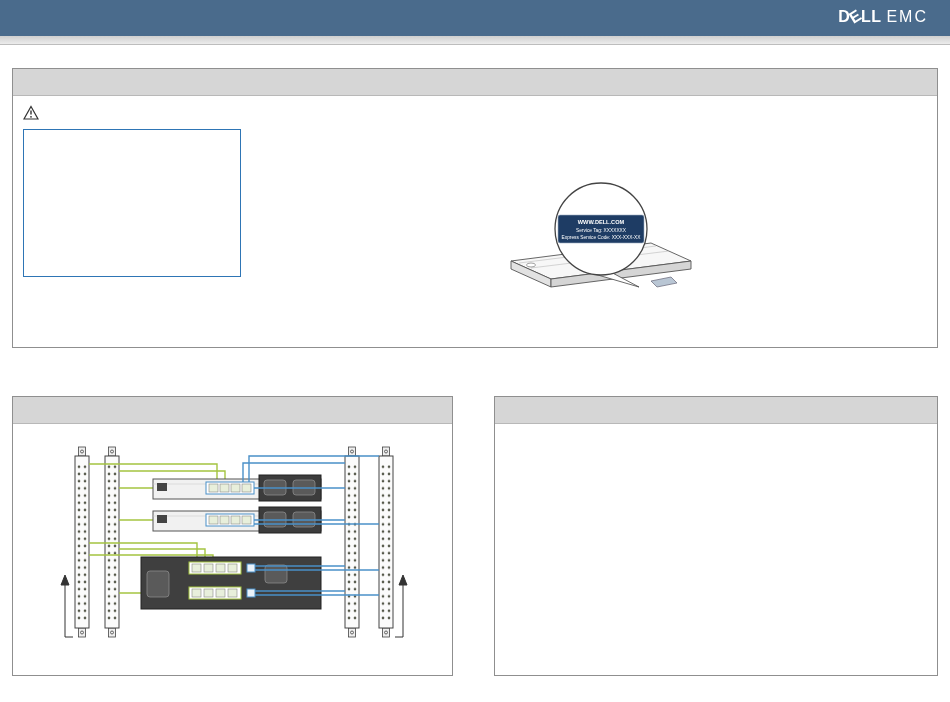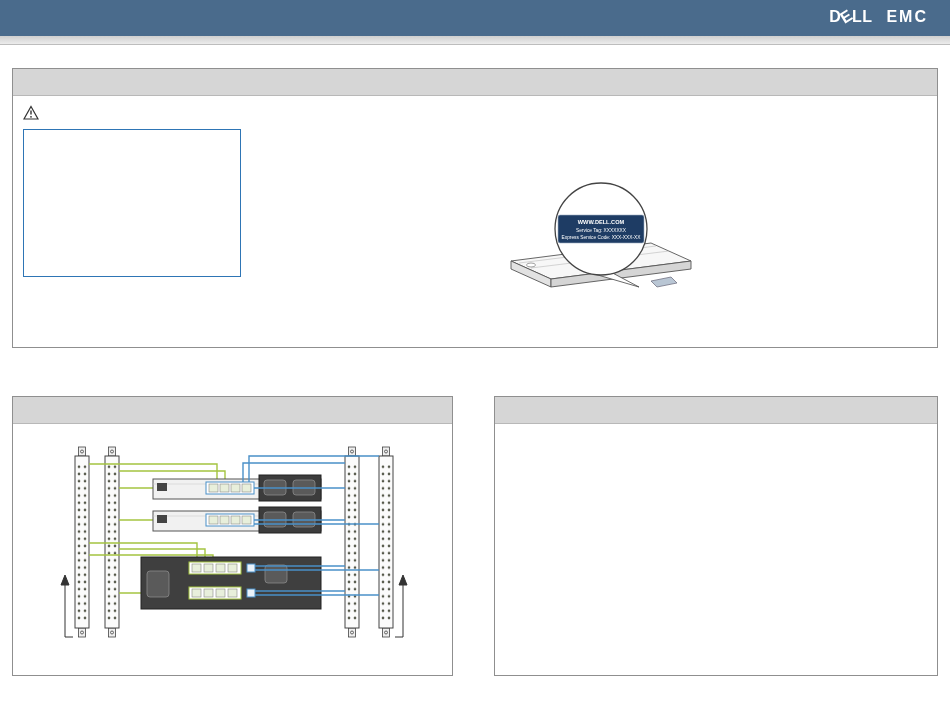--- a/index.html
+++ b/index.html
@@ -5,21 +5,21 @@
   html,body{margin:0;padding:0;background:#ffffff;font-family:"Liberation Sans",sans-serif;}
   #page{position:relative;width:950px;height:702px;background:#ffffff;overflow:hidden;}
 
   
   #top-bar{position:absolute;left:0;top:0;width:950px;height:36px;background:#4a6b8c;}
   #sub-strip{position:absolute;left:0;top:36px;width:950px;height:8px;
              background:linear-gradient(#cfcfcf,#ececec);border-bottom:1px solid #bdbdbd;}
   .logo{position:absolute;right:22px;top:8px;color:#ffffff;font-size:16px;line-height:18px;white-space:nowrap;}
   .logo-d,.logo-ll{font-weight:700;letter-spacing:0.5px;}
   .logo-e{display:inline-block;transform:rotate(-32deg);font-weight:700;}
-  .logo-emc{margin-left:14px;font-weight:700;letter-spacing:2px;}
+  .logo-emc{margin-left:5px;font-weight:400;letter-spacing:2px;}
 
   
   .section{position:absolute;border:1px solid #8f8f8f;background:#ffffff;box-sizing:border-box;}
   .section-header{height:27px;background:#d6d6d6;border-bottom:1px solid #b8b8b8;
                   font-size:12px;font-weight:700;color:#333;line-height:27px;padding-left:10px;box-sizing:border-box;}
 
   #section-top{left:12px;top:68px;width:926px;height:280px;}
   #section-bl{left:12px;top:396px;width:441px;height:280px;}
   #section-br{left:494px;top:396px;width:444px;height:280px;}
 

